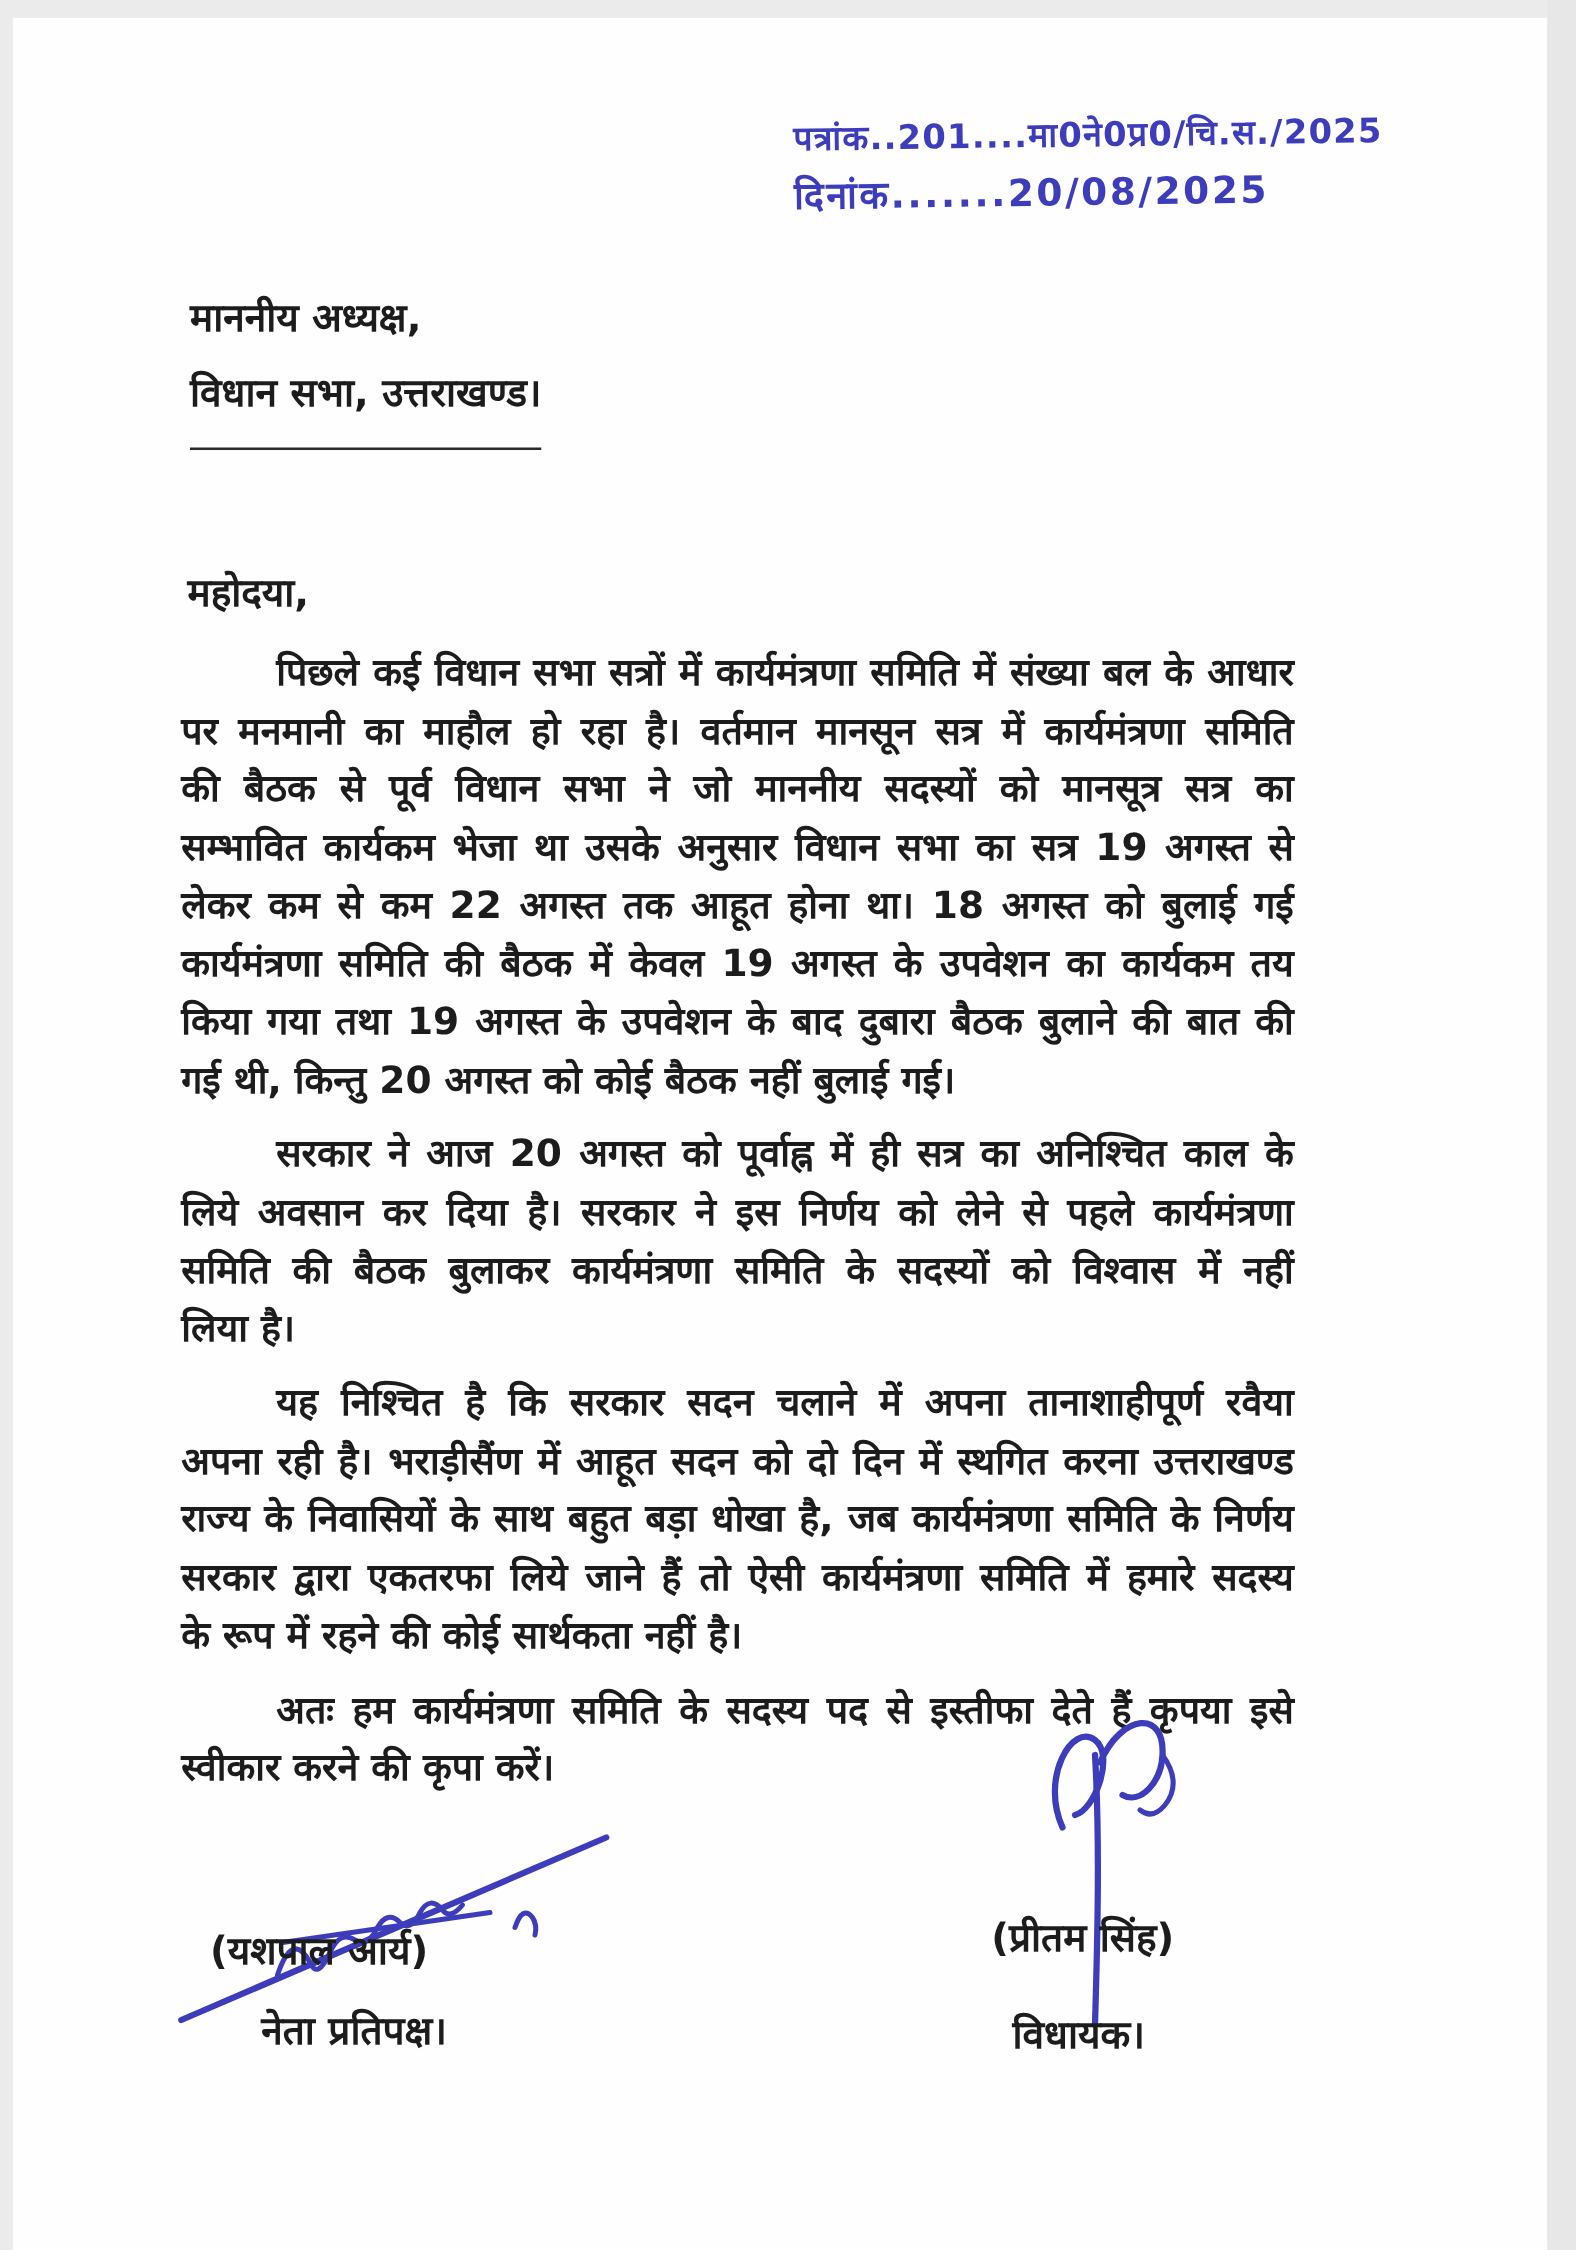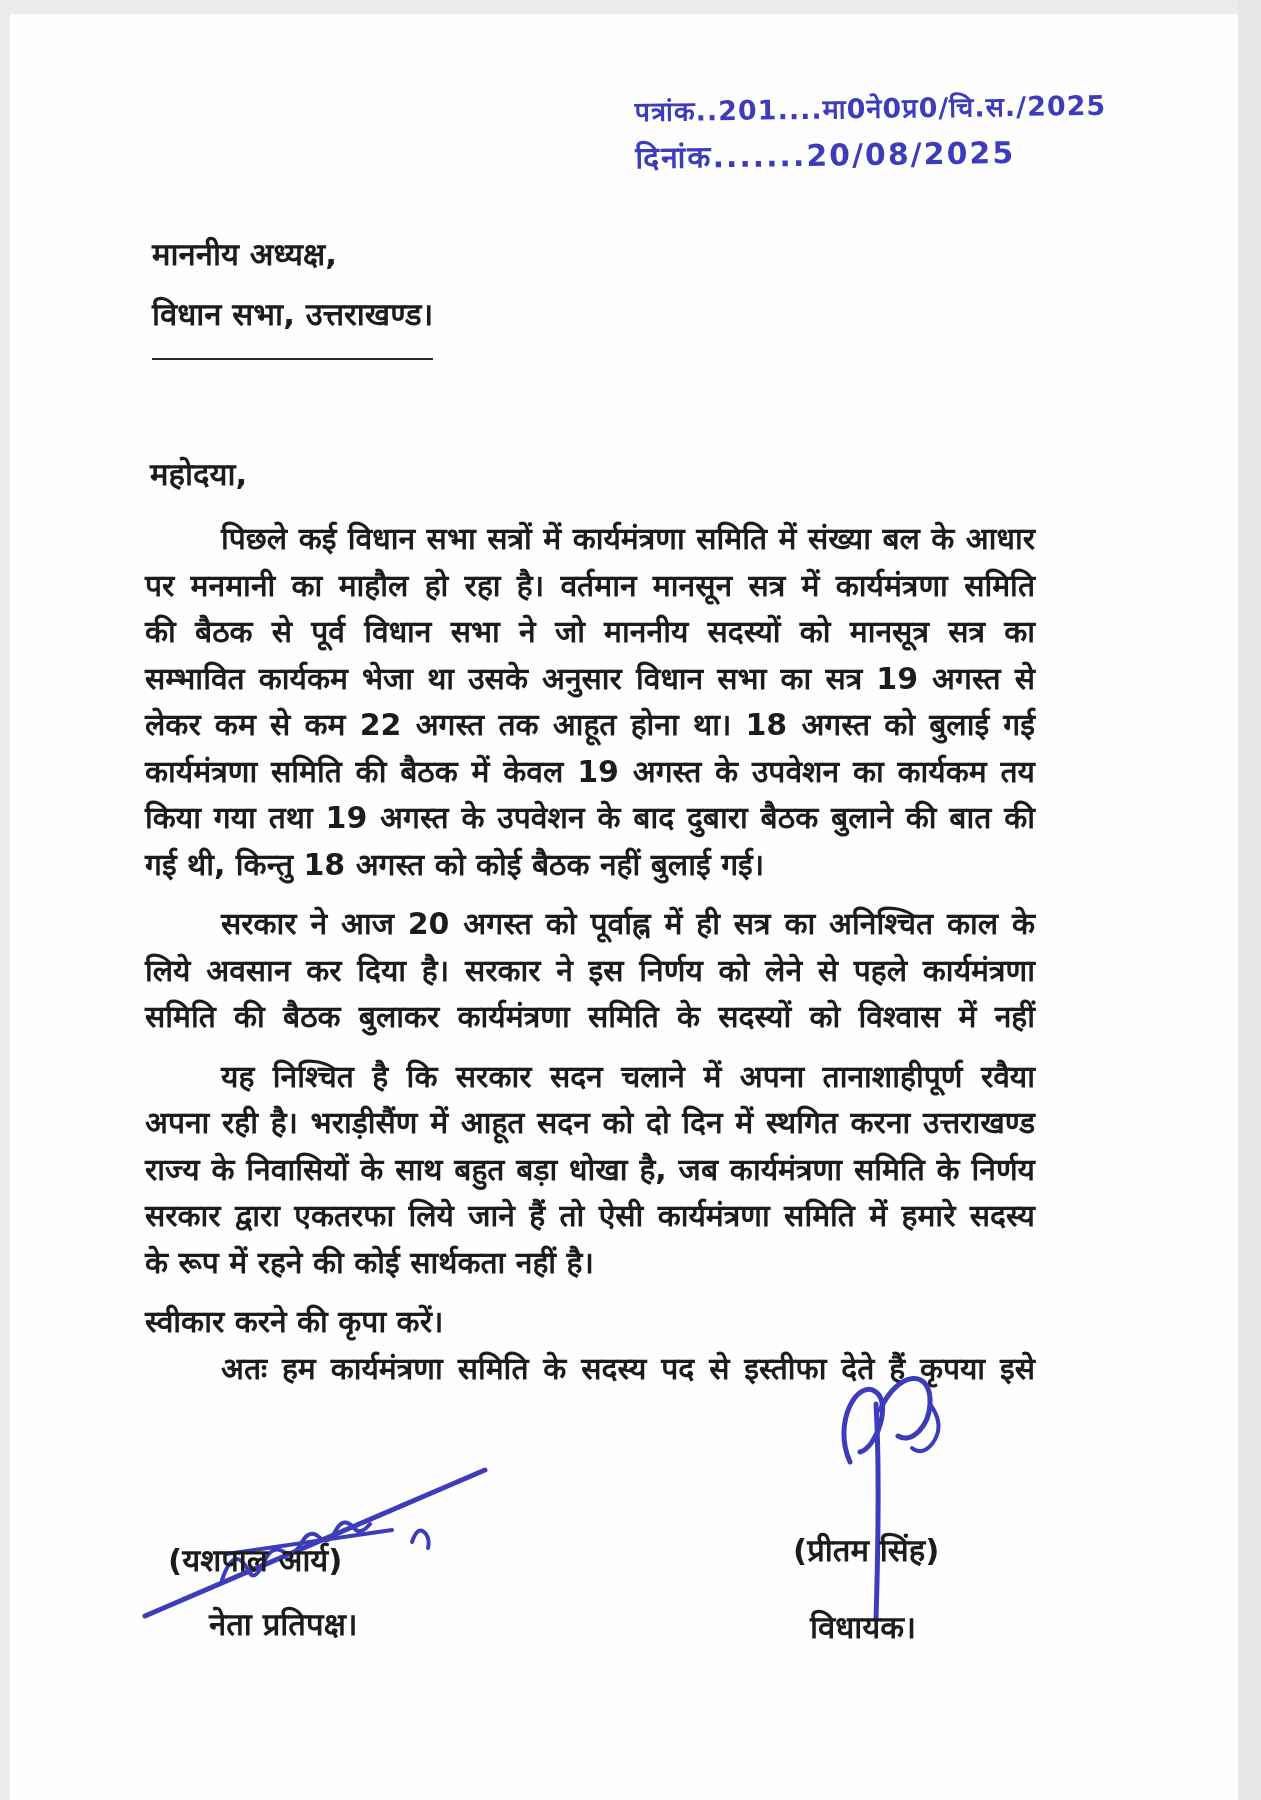--- a/index.html
+++ b/index.html
@@ -84,37 +84,38 @@
 
   <div class="letter-body">
       <div class="para">
         <div class="line first">पिछले कई विधान सभा सत्रों में कार्यमंत्रणा समिति में संख्या बल के आधार</div>
         <div class="line">पर मनमानी का माहौल हो रहा है। वर्तमान मानसून सत्र में कार्यमंत्रणा समिति</div>
         <div class="line">की बैठक से पूर्व विधान सभा ने जो माननीय सदस्यों को मानसूत्र सत्र का</div>
         <div class="line">सम्भावित कार्यकम भेजा था उसके अनुसार विधान सभा का सत्र 19 अगस्त से</div>
         <div class="line">लेकर कम से कम 22 अगस्त तक आहूत होना था। 18 अगस्त को बुलाई गई</div>
         <div class="line">कार्यमंत्रणा समिति की बैठक में केवल 19 अगस्त के उपवेशन का कार्यकम तय</div>
         <div class="line">किया गया तथा 19 अगस्त के उपवेशन के बाद दुबारा बैठक बुलाने की बात की</div>
-        <div class="line last">गई थी, किन्तु 18 अगस्त को कोई बैठक नहीं बुलाई गई।</div>
+        <div class="line last">गई थी, किन्तु 20 अगस्त को कोई बैठक नहीं बुलाई गई।</div>
       </div>
       <div class="para">
         <div class="line first">सरकार ने आज 20 अगस्त को पूर्वाह्न में ही सत्र का अनिश्चित काल के</div>
         <div class="line">लिये अवसान कर दिया है। सरकार ने इस निर्णय को लेने से पहले कार्यमंत्रणा</div>
         <div class="line">समिति की बैठक बुलाकर कार्यमंत्रणा समिति के सदस्यों को विश्वास में नहीं</div>
+        <div class="line last">लिया है।</div>
       </div>
       <div class="para">
         <div class="line first">यह निश्चित है कि सरकार सदन चलाने में अपना तानाशाहीपूर्ण रवैया</div>
         <div class="line">अपना रही है। भराड़ीसैंण में आहूत सदन को दो दिन में स्थगित करना उत्तराखण्ड</div>
         <div class="line">राज्य के निवासियों के साथ बहुत बड़ा धोखा है, जब कार्यमंत्रणा समिति के निर्णय</div>
         <div class="line">सरकार द्वारा एकतरफा लिये जाने हैं तो ऐसी कार्यमंत्रणा समिति में हमारे सदस्य</div>
         <div class="line last">के रूप में रहने की कोई सार्थकता नहीं है।</div>
       </div>
       <div class="para">
+        <div class="line first">अतः हम कार्यमंत्रणा समिति के सदस्य पद से इस्तीफा देते हैं कृपया इसे</div>
         <div class="line last">स्वीकार करने की कृपा करें।</div>
-        <div class="line first">अतः हम कार्यमंत्रणा समिति के सदस्य पद से इस्तीफा देते हैं कृपया इसे</div>
       </div>
     </div>
 
   <svg class="signature" style="left:130px;top:1448px;" width="400" height="200" viewBox="0 0 400 200">
     <g fill="none" stroke="#3d3dbb" stroke-width="5" stroke-linecap="round">
       <path d="M15,168 L355,22"></path>
       <path d="M92,132 q12,-36 26,-10 q6,14 16,-8 q8,-18 20,-10 q10,6 18,-10 q8,-14 18,-4 q8,8 16,-8 q8,-14 18,-2 q6,8 16,-4" stroke-width="4"></path>
       <path d="M96,106 L262,82" stroke-width="4"></path>
       <path d="M282,94 q6,-18 14,-8 q4,6 2,14" stroke-width="4"></path>
     </g>

